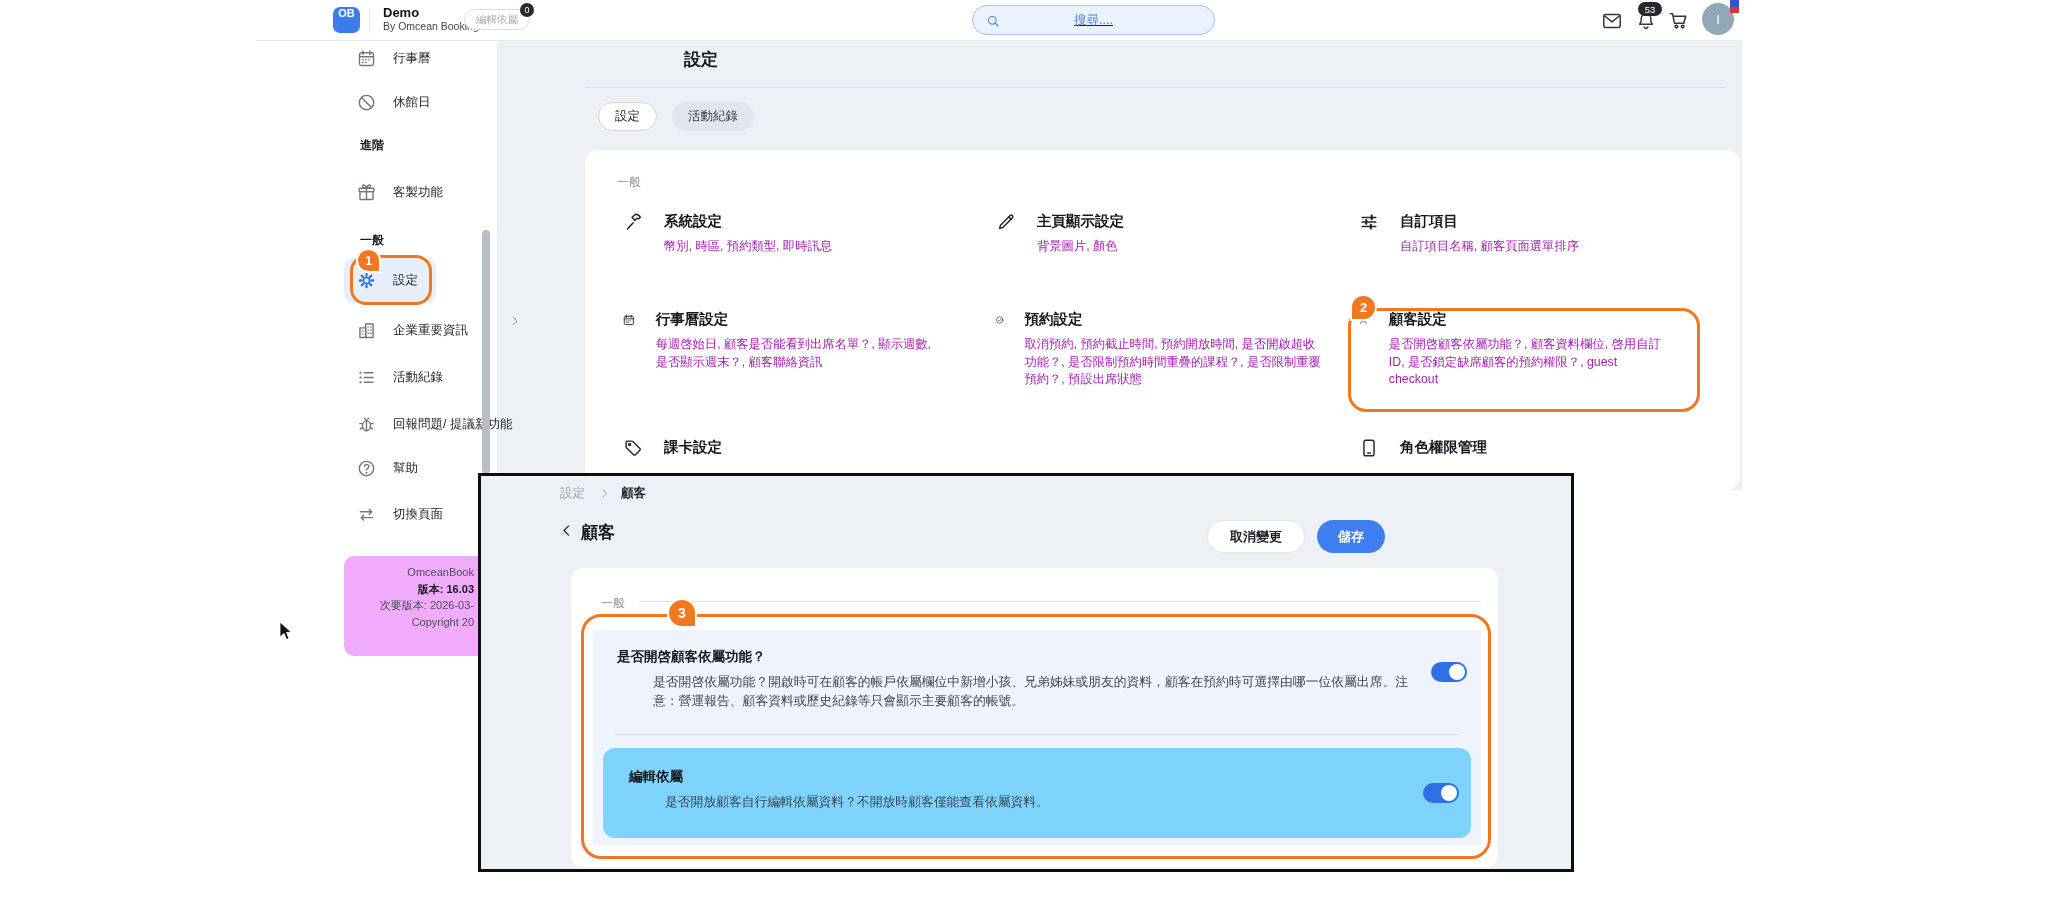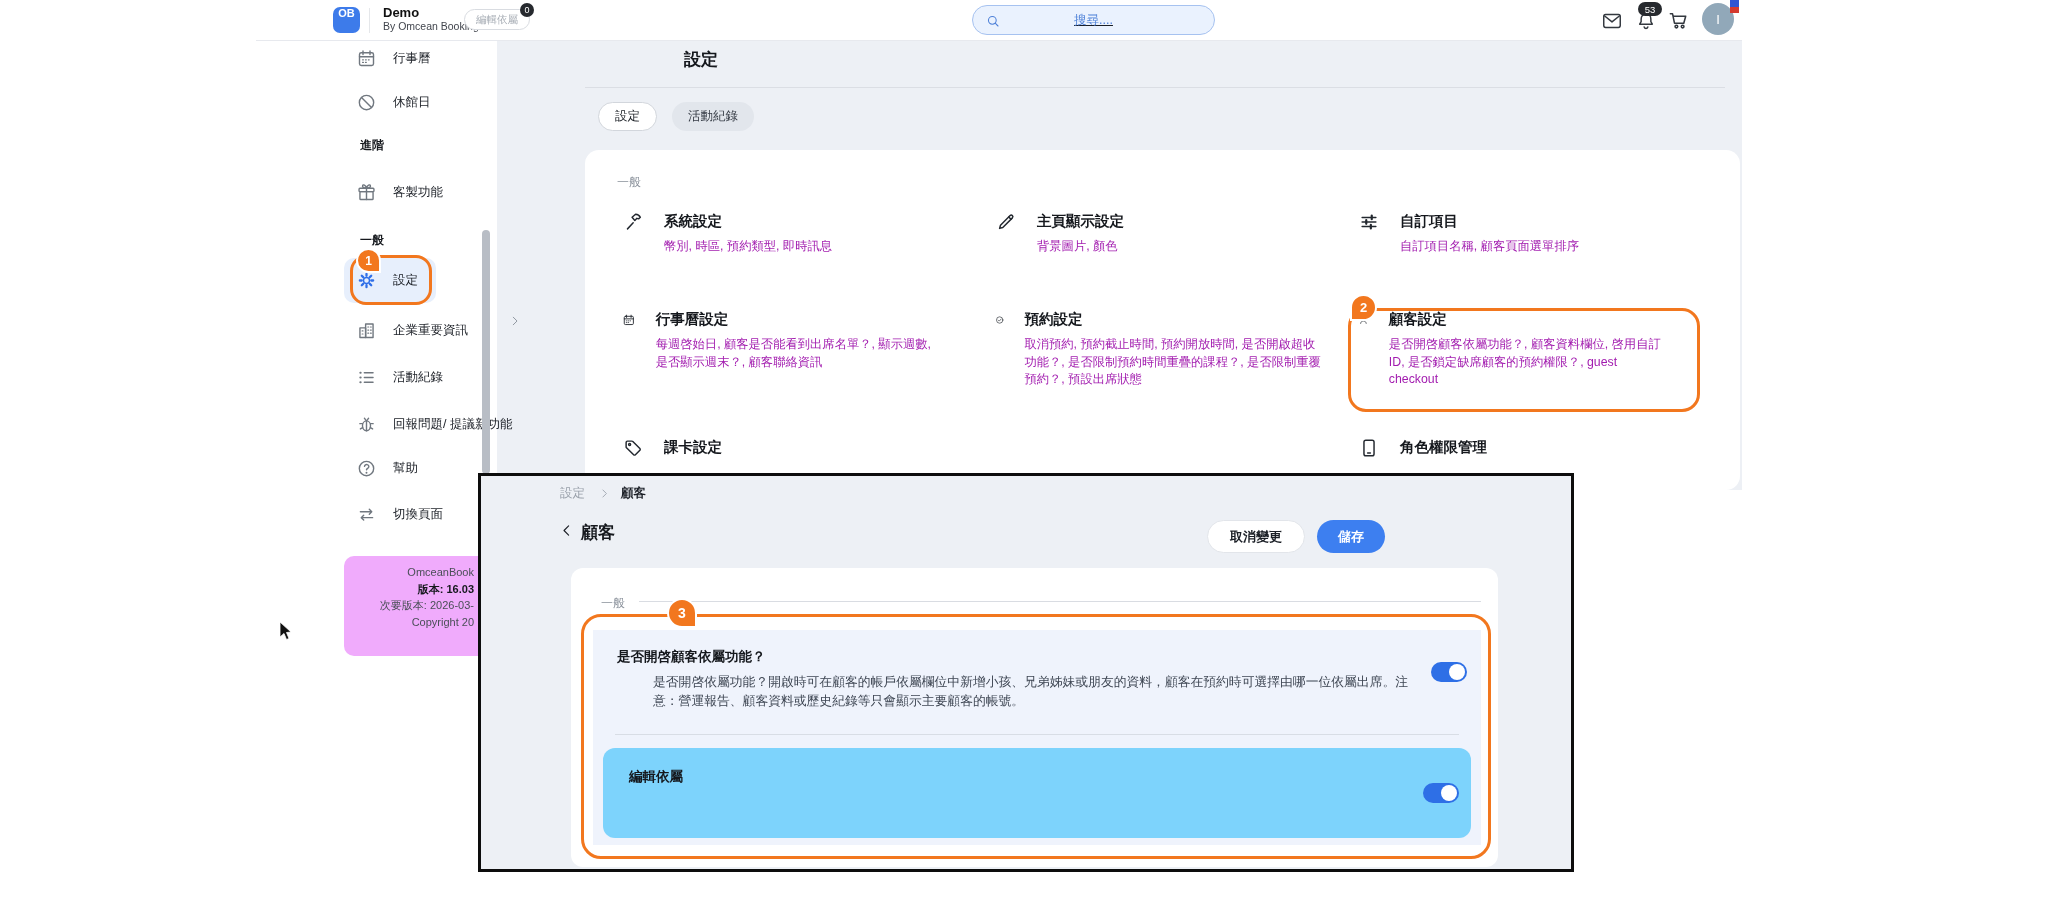--- a/index.html
+++ b/index.html
@@ -426,18 +426,19 @@
     <div class="ann-box-3"></div>
     <div class="step-badge" style="left:186px;top:122px;width:30px;height:30px;font-size:14px">3</div>
 
     <div class="block1">
       <div class="b-title" style="top:18px">是否開啓顧客依屬功能？</div>
       <div class="b-desc" style="top:42px">是否開啓依屬功能？開啟時可在顧客的帳戶依屬欄位中新增小孩、兄弟姊妹或朋友的資料，顧客在預約時可選擇由哪一位依屬出席。注意：營運報告、顧客資料或歷史紀錄等只會顯示主要顧客的帳號。</div>
       <div class="toggle" style="left:838px;top:32px"></div>
       <div class="b1-div"></div>
       <div class="block2">
         <div class="b-title" style="left:26px;top:20px">編輯依屬</div>
+        <div class="b-desc" style="left:26px;top:44px;width:700px">是否開放顧客自行編輯依屬資料？不開放時顧客僅能查看依屬資料。</div>
         <div class="toggle" style="left:820px;top:35px"></div>
       </div>
     </div>
   </div>
 
 </div>
 
 </body></html>

